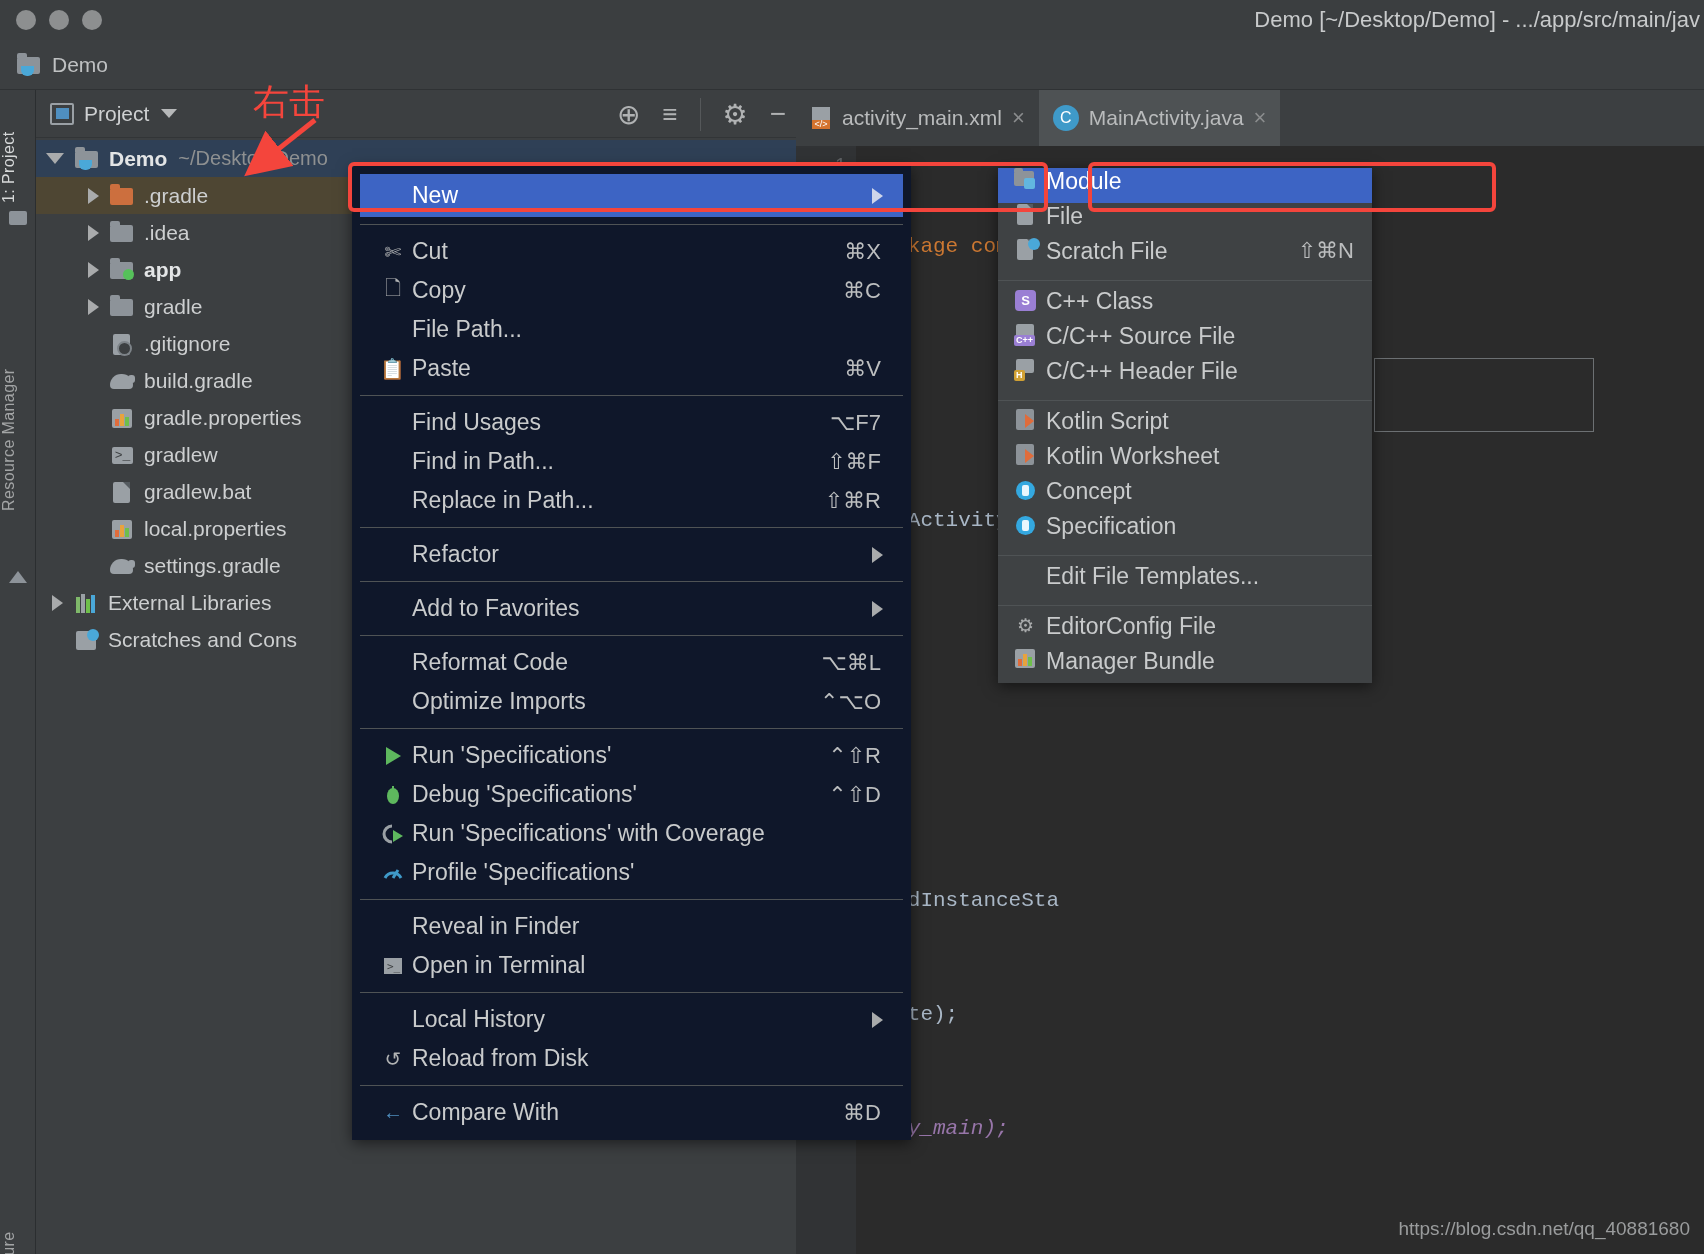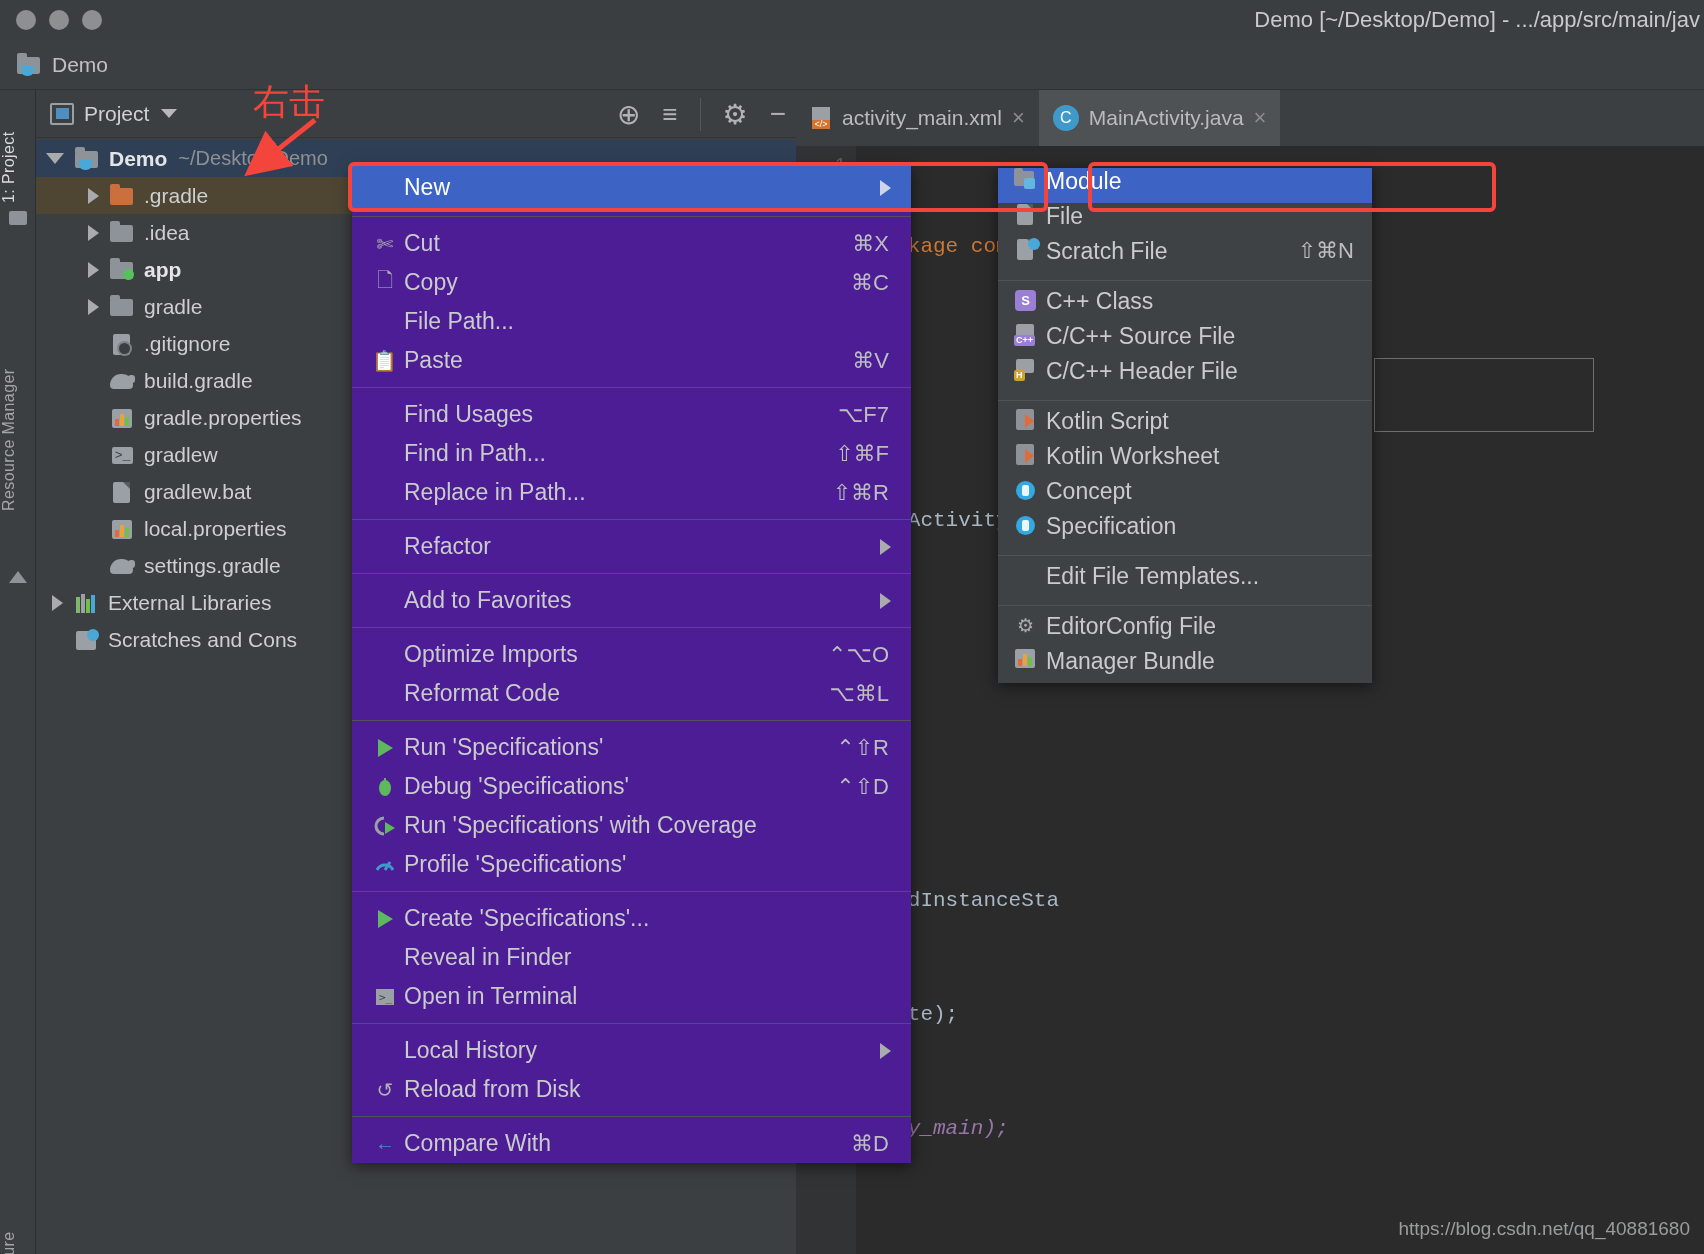--- a/index.html
+++ b/index.html
@@ -131,22 +131,22 @@
   .gutter { position: absolute; left: 0; top: 56px; width: 60px; height: 1108px; background: #313335; }
   .gutter .ln { color: #606366; font-size: 20px; text-align: right; padding-right: 10px; line-height: 38px; }
   .code { position: absolute; left: 60px; top: 56px; right: 0; bottom: 0; padding: 6px 0 0 14px; font-family: "Liberation Mono", monospace; font-size: 21px; line-height: 38px; white-space: pre; color: #a9b7c6; } .lit { color: #9876aa; font-style: italic; }
   .hlbox { position:absolute; border:1px solid #6c7073; }
 
   .watermark { position: absolute; right: 14px; bottom: 14px; color: #9a9c9d; font-size: 19px; }
 
   
   .ctxmenu {
     position: absolute; left: 352px; top: 166px; width: 559px;
-    background: #4c1d95; box-shadow: 0 3px 14px rgba(0,0,0,.55);
-    padding: 0; z-index: 40;
+    background: #0f172a; box-shadow: 0 3px 14px rgba(0,0,0,.55);
+    padding: 8px; z-index: 40;
   }
   .mi { position: relative; display: flex; align-items: center; height: 39px; padding-left: 18px; white-space: nowrap; }
   .mi.big { height: 43px; }
   .mi .micon { width: 30px; flex: 0 0 auto; display: flex; align-items: center; justify-content: center; color: #b0b2b3; font-size: 20px; }
   .mi .mlbl { color: #c9cbcc; font-size: 23px; margin-left: 4px; }
   .mi .mkey { position: absolute; right: 22px; color: #bcbebf; font-size: 22px; }
   .mi .msub { position: absolute; right: 20px; width: 0; height: 0; border-top: 8px solid transparent; border-bottom: 8px solid transparent; border-left: 11px solid #a9abac; }
   .mi.sel { background: #3d64c4; }
   .mi.sel .mlbl { color: #ffffff; }
   .mi.sel .msub { border-left-color: #cfd6ea; }
@@ -462,27 +462,27 @@
 
     <div class="mi">
       <span class="micon"></span>
       <span class="mlbl">Add to Favorites</span>
       <span class="msub"></span>
     </div>
     <div class="sep"></div>
 
     <div class="mi">
       <span class="micon"></span>
+      <span class="mlbl">Reformat Code</span>
+      <span class="mkey">⌥⌘L</span>
+    </div>
+    <div class="mi">
+      <span class="micon"></span>
       <span class="mlbl">Optimize Imports</span>
       <span class="mkey">⌃⌥O</span>
-    </div>
-    <div class="mi">
-      <span class="micon"></span>
-      <span class="mlbl">Reformat Code</span>
-      <span class="mkey">⌥⌘L</span>
     </div>
     <div class="sep"></div>
 
     <div class="mi">
       <span class="micon">
         <svg width="18" height="20">
             <polygon points="2,1 17,10 2,19" fill="#5eb85e"></polygon>
           </svg>
       </span>
       <span class="mlbl">Run 'Specifications'</span>
@@ -511,28 +511,20 @@
       <span class="micon">
         <svg width="20" height="20">
             <path d="M2 15 A9 9 0 0 1 18 15" stroke="#3f9ac9" stroke-width="3" fill="none"></path>
             <line x1="10" y1="15" x2="15" y2="7" stroke="#3f9ac9" stroke-width="3"></line>
           </svg>
       </span>
       <span class="mlbl">Profile 'Specifications'</span>
     </div>
     <div class="sep"></div>
 
-    <div class="mi">
-      <span class="micon">
-        <svg width="18" height="20">
-            <polygon points="2,1 17,10 2,19" fill="#5eb85e"></polygon>
-          </svg>
-      </span>
-      <span class="mlbl">Create 'Specifications'...</span>
-    </div>
     <div class="mi">
       <span class="micon"></span>
       <span class="mlbl">Reveal in Finder</span>
     </div>
     <div class="mi">
       <span class="micon">
         <svg width="20" height="18">
             <rect x="1" y="1" width="18" height="16" fill="#9aa0a5"></rect>
             <text x="4" y="13" font-size="11" fill="#3c3f41" font-family="monospace">&gt;_</text>
           </svg>

